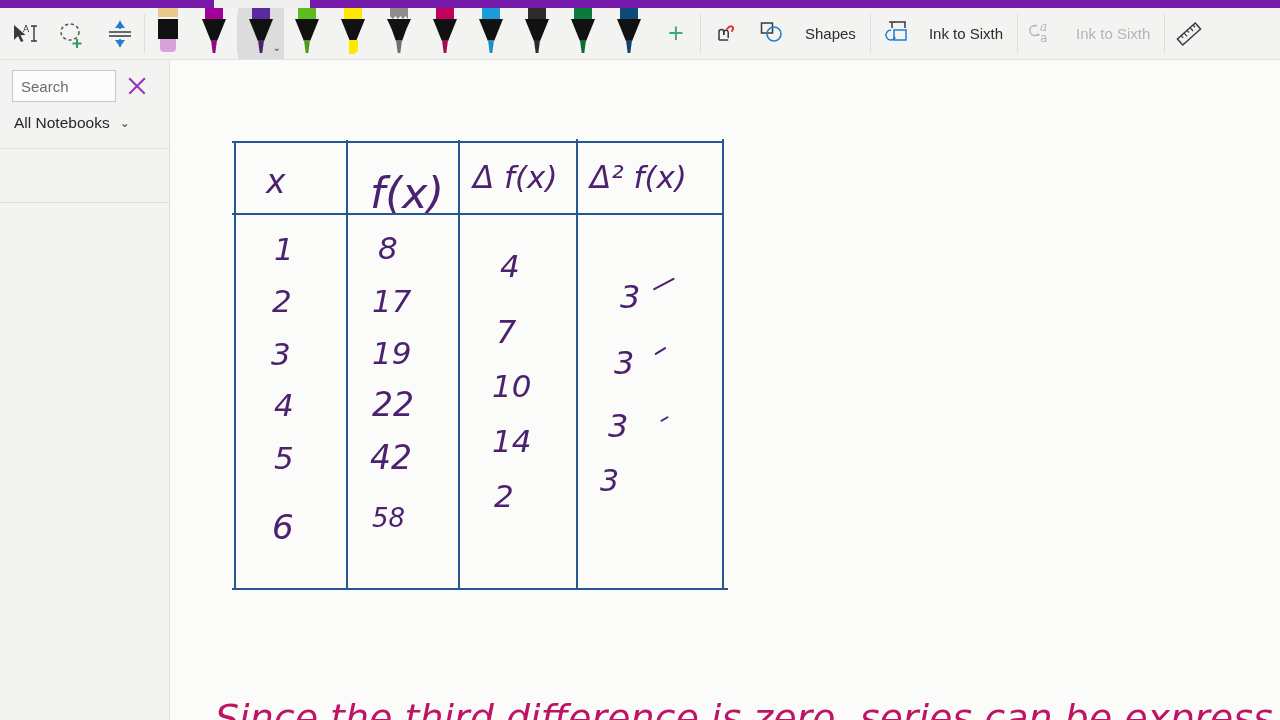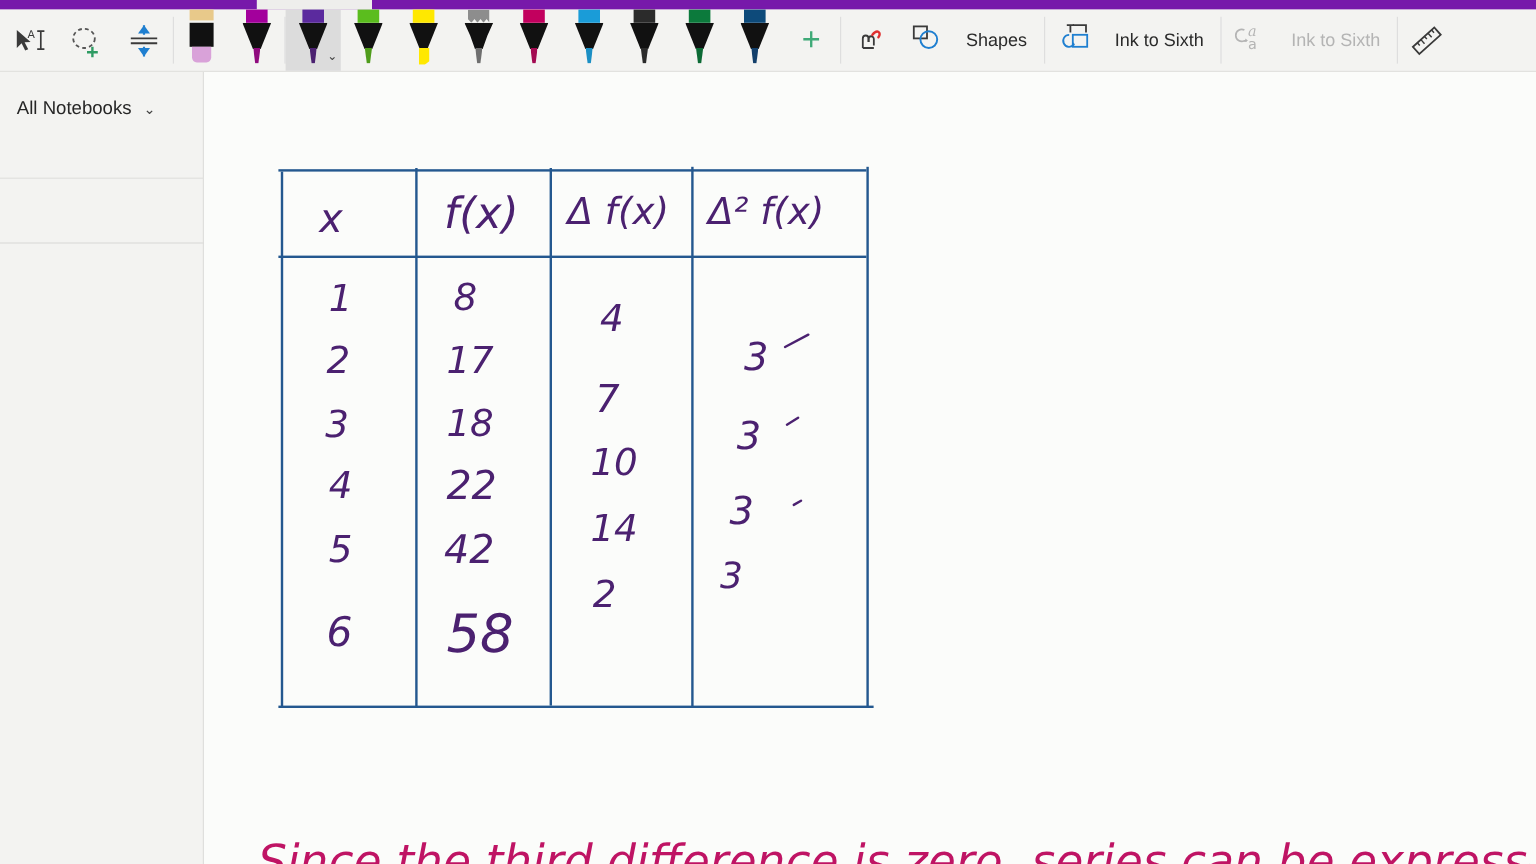--- a/index.html
+++ b/index.html
@@ -315,20 +315,24 @@
       <g transform="rotate(-42 16 15)">
         <rect x="4" y="11" width="24" height="8" fill="none" stroke="#3a3a3a" stroke-width="1.5"></rect>
         <path d="M9 11 v3 M13 11 v4.5 M17 11 v3 M21 11 v4.5 M25 11 v3" stroke="#3a3a3a" stroke-width="1.2"></path>
       </g>
     </svg>
   </div>
 </div>
 
 <div id="sidebar">
   <div id="searchpane">
+    <div id="searchrow">
+      <input id="search-input" type="text" placeholder="Search" style="">
+      <div id="clear-x"></div>
+    </div>
     <div id="scope-row">
       <span id="scope-label">All Notebooks</span>
       <span id="scope-caret">⌄</span>
     </div>
   </div>
   <div id="pane-div"></div>
   <div id="pane-div2"></div>
 </div>
 
 <div id="canvas">
@@ -339,37 +343,37 @@
     <div class="vline" style="left:116px;top:5px;  height:450px;"></div>
     <div class="vline" style="left:228px;top:5px;  height:448px;"></div>
     <div class="vline" style="left:346px;top:4px;  height:450px;"></div>
     <div class="vline" style="left:492px;top:4px;  height:450px;"></div>
 
     <div class="hline" style="left:2px; top:6px;  width:490px;"></div>
     <div class="hline" style="left:2px; top:78px; width:490px;"></div>
     <div class="hline" style="left:2px; top:453px;width:496px;"></div>
 
     <div class="cell hand" style="left:36px; top:27px; font-size:33px;">x</div>
-    <div class="cell hand" style="left:140px;top:23px; font-size:36px;">f(x)</div>
+    <div class="cell hand" style="left:140px;top:33px; font-size:43px;">f(x)</div>
     <div class="cell hand" style="left:243px;top:24px; font-size:31px;">Δ f(x)</div>
     <div class="cell hand" style="left:360px;top:24px; font-size:31px;">Δ² f(x)</div>
 
     <div class="cell hand" style="left:44px; top:96px; font-size:31px;">1</div>
     <div class="cell hand" style="left:42px; top:148px;font-size:31px;">2</div>
     <div class="cell hand" style="left:41px; top:201px;font-size:31px;">3</div>
     <div class="cell hand" style="left:44px; top:252px;font-size:31px;">4</div>
     <div class="cell hand" style="left:44px; top:305px;font-size:31px;">5</div>
     <div class="cell hand" style="left:42px; top:372px;font-size:34px;">6</div>
 
     <div class="cell hand" style="left:148px;top:95px; font-size:31px;">8</div>
     <div class="cell hand" style="left:142px;top:148px;font-size:31px;">17</div>
-    <div class="cell hand" style="left:142px;top:200px;font-size:31px;">18</div>
+    <div class="cell hand" style="left:142px;top:200px;font-size:31px;">19</div>
     <div class="cell hand" style="left:142px;top:250px;font-size:33px;">22</div>
     <div class="cell hand" style="left:140px;top:303px;font-size:33px;">42</div>
-    <div class="cell hand" style="left:142px;top:368px;font-size:44px;text-align:right;">58</div>
+    <div class="cell hand" style="left:142px;top:368px;font-size:26px;text-align:right;">58</div>
 
     <div class="cell hand" style="left:270px;top:113px;font-size:31px;">4</div>
     <div class="cell hand" style="left:266px;top:178px;font-size:32px;">7</div>
     <div class="cell hand" style="left:262px;top:233px;font-size:31px;">10</div>
     <div class="cell hand" style="left:262px;top:288px;font-size:31px;">14</div>
     <div class="cell hand" style="left:264px;top:343px;font-size:31px;">2</div>
 
     <div class="cell hand" style="left:390px;top:143px;font-size:32px;">3</div>
     <div class="cell hand" style="left:384px;top:209px;font-size:32px;">3</div>
     <div class="cell hand" style="left:378px;top:272px;font-size:32px;">3</div>

